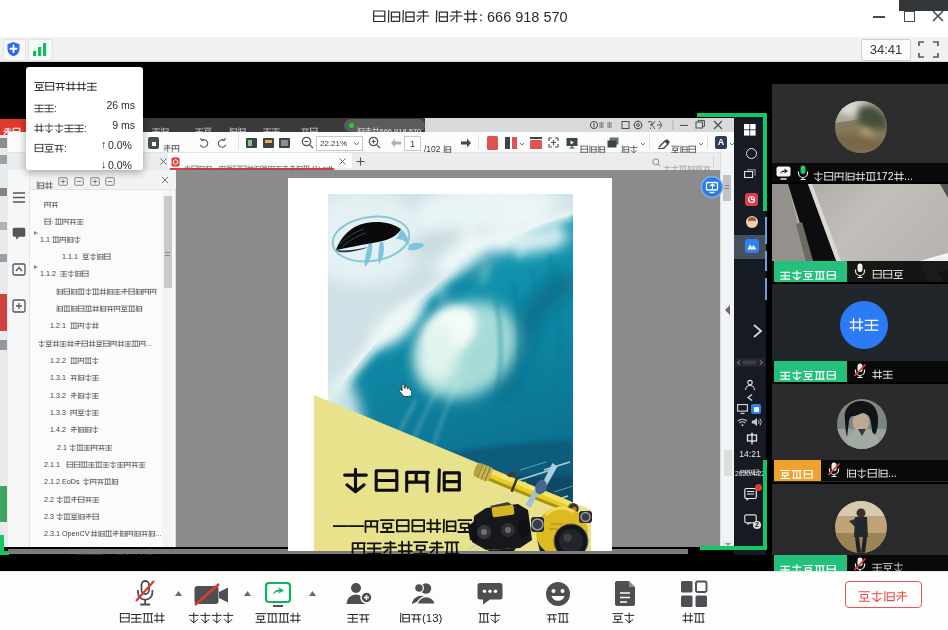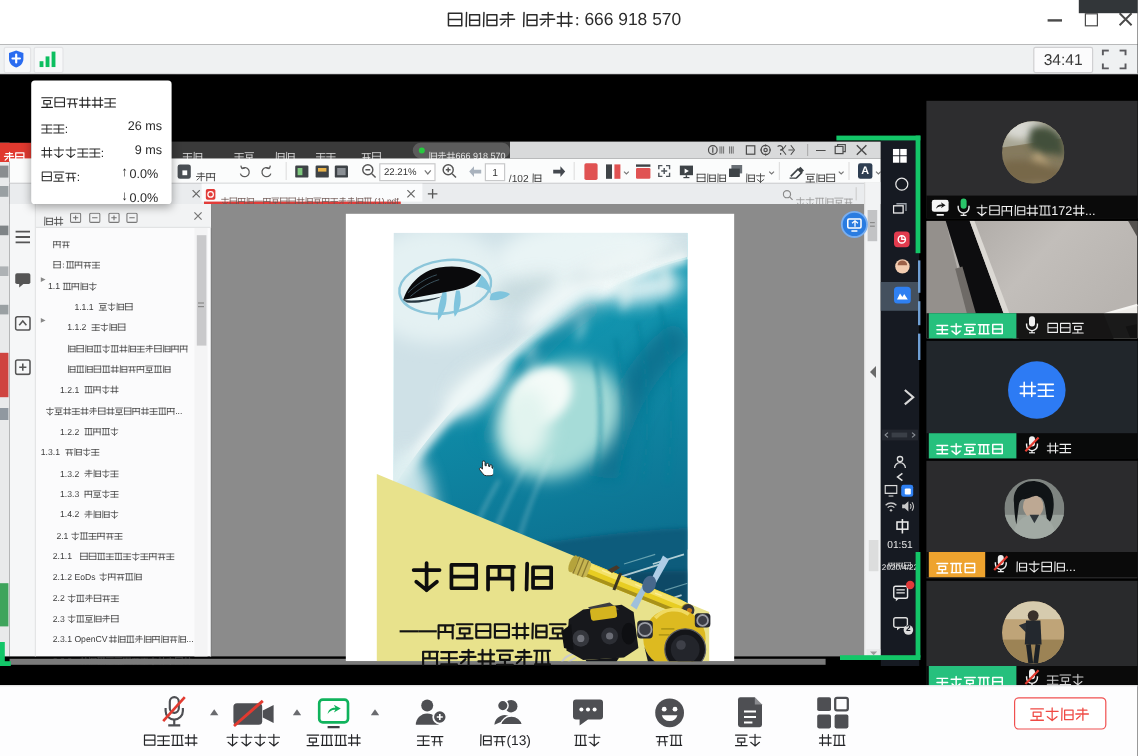--- a/index.html
+++ b/index.html
@@ -324,21 +324,21 @@
 <div class="abs" style="left:62.0px;top:246.0px"><svg width="49" height="7" viewBox="0 0 49 7" style="overflow:visible;opacity:1.0">
         <text x="0.0" y="6.2" font-size="7.2" font-family="Liberation Sans, sans-serif" font-weight="normal" fill="#3d3d3d">1.1.1</text>
         <path d="M20.7 1.0L26.8 1.0M21.9 2.6L25.6 2.6M21.9 2.6L21.9 4.6M25.6 2.6L25.6 4.6M21.9 4.6L25.6 4.6M23.8 4.6L23.8 6.5M20.7 6.5L26.8 6.5" stroke="#3d3d3d" stroke-width="0.61" stroke-linecap="round" fill="none"></path>
         <path d="M31.0 0.6L31.0 6.6M28.1 2.2L33.8 2.2M28.7 4.8L31.0 6.6M33.3 4.8L31.0 6.6" stroke="#3d3d3d" stroke-width="0.61" stroke-linecap="round" fill="none"></path>
         <path d="M35.7 0.7L35.6 6.5M37.0 1.6L41.0 1.6M37.0 1.6L37.0 6.1M41.0 1.6L41.0 6.1M37.0 6.1L41.0 6.1M37.0 3.9L41.0 3.9" stroke="#3d3d3d" stroke-width="0.61" stroke-linecap="round" fill="none"></path>
         <path d="M42.6 1.0L48.1 1.0M42.6 1.0L42.6 6.2M48.1 1.0L48.1 6.2M42.6 6.2L48.1 6.2M42.6 3.6L48.1 3.6" stroke="#3d3d3d" stroke-width="0.61" stroke-linecap="round" fill="none"></path>
       </svg></div>
 <svg class="abs" style="left:33px;top:264.3px" width="6" height="6" viewBox="0 0 6 6">
       <path d="M1 1 L5 3 L1 5 Z" fill="#888"></path>
     </svg>
-<div class="abs" style="left:56px;top:263.3px"><svg width="49" height="7" viewBox="0 0 49 7" style="overflow:visible;opacity:1.0">
+<div class="abs" style="left:40.0px;top:263.3px"><svg width="49" height="7" viewBox="0 0 49 7" style="overflow:visible;opacity:1.0">
         <text x="0.0" y="6.2" font-size="7.2" font-family="Liberation Sans, sans-serif" font-weight="normal" fill="#3d3d3d">1.1.2</text>
         <path d="M20.7 1.6L26.8 1.6M20.7 4.0L26.8 4.0M20.7 6.3L26.8 6.3M23.8 1.6L23.8 6.3" stroke="#3d3d3d" stroke-width="0.61" stroke-linecap="round" fill="none"></path>
         <path d="M31.0 0.6L31.0 6.6M28.1 2.2L33.8 2.2M28.7 4.8L31.0 6.6M33.3 4.8L31.0 6.6" stroke="#3d3d3d" stroke-width="0.61" stroke-linecap="round" fill="none"></path>
         <path d="M35.7 0.7L35.6 6.5M37.0 1.6L41.0 1.6M37.0 1.6L37.0 6.1M41.0 1.6L41.0 6.1M37.0 6.1L41.0 6.1M37.0 3.9L41.0 3.9" stroke="#3d3d3d" stroke-width="0.61" stroke-linecap="round" fill="none"></path>
         <path d="M42.6 1.0L48.1 1.0M42.6 1.0L42.6 6.2M48.1 1.0L48.1 6.2M42.6 6.2L48.1 6.2M42.6 3.6L48.1 3.6" stroke="#3d3d3d" stroke-width="0.61" stroke-linecap="round" fill="none"></path>
       </svg></div>
 <div class="abs" style="left:56.0px;top:280.6px"><svg width="101" height="7" viewBox="0 0 101 7" style="overflow:visible;opacity:1.0">
         <path d="M1.2 0.7L1.0 6.5M2.4 1.6L6.5 1.6M2.4 1.6L2.4 6.1M6.5 1.6L6.5 6.1M2.4 6.1L6.5 6.1M2.4 3.9L6.5 3.9" stroke="#3d3d3d" stroke-width="0.61" stroke-linecap="round" fill="none"></path>
         <path d="M8.1 1.0L13.5 1.0M8.1 1.0L8.1 6.2M13.5 1.0L13.5 6.2M8.1 6.2L13.5 6.2M8.1 3.6L13.5 3.6" stroke="#3d3d3d" stroke-width="0.61" stroke-linecap="round" fill="none"></path>
         <path d="M15.6 0.7L15.4 6.5M16.8 1.6L20.9 1.6M16.8 1.6L16.8 6.1M20.9 1.6L20.9 6.1M16.8 6.1L20.9 6.1M16.8 3.9L20.9 3.9" stroke="#3d3d3d" stroke-width="0.61" stroke-linecap="round" fill="none"></path>
@@ -393,21 +393,21 @@
         <path d="M101.5 1.4L107.3 1.4M101.5 1.4L101.5 6.5M101.5 4.0L106.9 4.0M106.9 1.4L106.9 6.5M104.0 1.4L104.0 4.0" stroke="#3d3d3d" stroke-width="0.61" stroke-linecap="round" fill="none"></path>
         <text x="108.0" y="6.2" font-size="7.2" font-family="Liberation Sans, sans-serif" font-weight="normal" fill="#3d3d3d">...</text>
       </svg></div>
 <div class="abs" style="left:50.0px;top:350.0px"><svg width="49" height="7" viewBox="0 0 49 7" style="overflow:visible;opacity:1.0">
         <text x="0.0" y="6.2" font-size="7.2" font-family="Liberation Sans, sans-serif" font-weight="normal" fill="#3d3d3d">1.2.2</text>
         <path d="M20.7 1.1L26.8 1.1M21.7 1.1L21.5 6.3M23.8 1.1L23.8 6.3M25.9 1.1L26.2 6.3M21.0 6.3L26.8 6.3" stroke="#3d3d3d" stroke-width="0.61" stroke-linecap="round" fill="none"></path>
         <path d="M28.1 1.4L33.8 1.4M28.1 1.4L28.1 6.5M28.1 4.0L33.5 4.0M33.5 1.4L33.5 6.5M30.6 1.4L30.6 4.0" stroke="#3d3d3d" stroke-width="0.61" stroke-linecap="round" fill="none"></path>
         <path d="M35.1 1.1L41.2 1.1M36.1 1.1L35.9 6.3M38.2 1.1L38.2 6.3M40.3 1.1L40.6 6.3M35.4 6.3L41.2 6.3" stroke="#3d3d3d" stroke-width="0.61" stroke-linecap="round" fill="none"></path>
         <path d="M45.4 0.6L45.4 6.6M42.5 2.2L48.2 2.2M43.1 4.8L45.4 6.6M47.7 4.8L45.4 6.6" stroke="#3d3d3d" stroke-width="0.61" stroke-linecap="round" fill="none"></path>
       </svg></div>
-<div class="abs" style="left:34px;top:367.3px"><svg width="49" height="7" viewBox="0 0 49 7" style="overflow:visible;opacity:1.0">
+<div class="abs" style="left:50.0px;top:367.3px"><svg width="49" height="7" viewBox="0 0 49 7" style="overflow:visible;opacity:1.0">
         <text x="0.0" y="6.2" font-size="7.2" font-family="Liberation Sans, sans-serif" font-weight="normal" fill="#3d3d3d">1.3.1</text>
         <path d="M20.7 1.7L26.8 1.7M22.6 1.7L22.2 6.5M24.9 1.7L25.5 6.5M21.3 4.5L26.4 4.5" stroke="#3d3d3d" stroke-width="0.61" stroke-linecap="round" fill="none"></path>
         <path d="M28.5 0.7L28.4 6.5M29.8 1.6L33.8 1.6M29.8 1.6L29.8 6.1M33.8 1.6L33.8 6.1M29.8 6.1L33.8 6.1M29.8 3.9L33.8 3.9" stroke="#3d3d3d" stroke-width="0.61" stroke-linecap="round" fill="none"></path>
         <path d="M38.2 0.6L38.2 6.6M35.3 2.2L41.0 2.2M35.9 4.8L38.2 6.6M40.5 4.8L38.2 6.6" stroke="#3d3d3d" stroke-width="0.61" stroke-linecap="round" fill="none"></path>
         <path d="M42.3 1.6L48.4 1.6M42.3 4.0L48.4 4.0M42.3 6.3L48.4 6.3M45.4 1.6L45.4 6.3" stroke="#3d3d3d" stroke-width="0.61" stroke-linecap="round" fill="none"></path>
       </svg></div>
 <div class="abs" style="left:50.0px;top:384.6px"><svg width="49" height="7" viewBox="0 0 49 7" style="overflow:visible;opacity:1.0">
         <text x="0.0" y="6.2" font-size="7.2" font-family="Liberation Sans, sans-serif" font-weight="normal" fill="#3d3d3d">1.3.2</text>
         <path d="M20.7 3.5L26.8 3.5M24.1 0.7L24.1 6.5M21.2 5.9L22.9 4.3M21.6 1.6L26.1 1.6" stroke="#3d3d3d" stroke-width="0.61" stroke-linecap="round" fill="none"></path>
         <path d="M28.5 0.7L28.4 6.5M29.8 1.6L33.8 1.6M29.8 1.6L29.8 6.1M33.8 1.6L33.8 6.1M29.8 6.1L33.8 6.1M29.8 3.9L33.8 3.9" stroke="#3d3d3d" stroke-width="0.61" stroke-linecap="round" fill="none"></path>
@@ -421,21 +421,21 @@
         <path d="M38.2 0.6L38.2 6.6M35.3 2.2L41.0 2.2M35.9 4.8L38.2 6.6M40.5 4.8L38.2 6.6" stroke="#3d3d3d" stroke-width="0.61" stroke-linecap="round" fill="none"></path>
         <path d="M42.3 1.6L48.4 1.6M42.3 4.0L48.4 4.0M42.3 6.3L48.4 6.3M45.4 1.6L45.4 6.3" stroke="#3d3d3d" stroke-width="0.61" stroke-linecap="round" fill="none"></path>
       </svg></div>
 <div class="abs" style="left:50.0px;top:419.3px"><svg width="49" height="7" viewBox="0 0 49 7" style="overflow:visible;opacity:1.0">
         <text x="0.0" y="6.2" font-size="7.2" font-family="Liberation Sans, sans-serif" font-weight="normal" fill="#3d3d3d">1.4.2</text>
         <path d="M20.7 3.5L26.8 3.5M24.1 0.7L24.1 6.5M21.2 5.9L22.9 4.3M21.6 1.6L26.1 1.6" stroke="#3d3d3d" stroke-width="0.61" stroke-linecap="round" fill="none"></path>
         <path d="M28.5 0.7L28.4 6.5M29.8 1.6L33.8 1.6M29.8 1.6L29.8 6.1M33.8 1.6L33.8 6.1M29.8 6.1L33.8 6.1M29.8 3.9L33.8 3.9" stroke="#3d3d3d" stroke-width="0.61" stroke-linecap="round" fill="none"></path>
         <path d="M35.7 0.7L35.6 6.5M37.0 1.6L41.0 1.6M37.0 1.6L37.0 6.1M41.0 1.6L41.0 6.1M37.0 6.1L41.0 6.1M37.0 3.9L41.0 3.9" stroke="#3d3d3d" stroke-width="0.61" stroke-linecap="round" fill="none"></path>
         <path d="M45.4 0.6L45.4 6.6M42.5 2.2L48.2 2.2M43.1 4.8L45.4 6.6M47.7 4.8L45.4 6.6" stroke="#3d3d3d" stroke-width="0.61" stroke-linecap="round" fill="none"></path>
       </svg></div>
-<div class="abs" style="left:47px;top:436.6px"><svg width="55" height="7" viewBox="0 0 55 7" style="overflow:visible;opacity:1.0">
+<div class="abs" style="left:57px;top:436.6px"><svg width="55" height="7" viewBox="0 0 55 7" style="overflow:visible;opacity:1.0">
         <text x="0.0" y="6.2" font-size="7.2" font-family="Liberation Sans, sans-serif" font-weight="normal" fill="#3d3d3d">2.1</text>
         <path d="M15.7 0.6L15.7 6.6M12.8 2.2L18.6 2.2M13.4 4.8L15.7 6.6M18.0 4.8L15.7 6.6" stroke="#3d3d3d" stroke-width="0.61" stroke-linecap="round" fill="none"></path>
         <path d="M19.9 1.1L25.9 1.1M20.9 1.1L20.6 6.3M22.9 1.1L22.9 6.3M25.1 1.1L25.3 6.3M20.2 6.3L25.9 6.3" stroke="#3d3d3d" stroke-width="0.61" stroke-linecap="round" fill="none"></path>
         <path d="M27.1 1.6L33.1 1.6M27.1 4.0L33.1 4.0M27.1 6.3L33.1 6.3M30.1 1.6L30.1 6.3" stroke="#3d3d3d" stroke-width="0.61" stroke-linecap="round" fill="none"></path>
         <path d="M34.4 1.4L40.2 1.4M34.4 1.4L34.4 6.5M34.4 4.0L39.8 4.0M39.8 1.4L39.8 6.5M36.9 1.4L36.9 4.0" stroke="#3d3d3d" stroke-width="0.61" stroke-linecap="round" fill="none"></path>
         <path d="M41.5 1.7L47.5 1.7M43.3 1.7L42.9 6.5M45.6 1.7L46.2 6.5M42.0 4.5L47.1 4.5" stroke="#3d3d3d" stroke-width="0.61" stroke-linecap="round" fill="none"></path>
         <path d="M48.7 1.6L54.7 1.6M48.7 4.0L54.7 4.0M48.7 6.3L54.7 6.3M51.7 1.6L51.7 6.3" stroke="#3d3d3d" stroke-width="0.61" stroke-linecap="round" fill="none"></path>
       </svg></div>
 <div class="abs" style="left:44.0px;top:453.9px"><svg width="102" height="7" viewBox="0 0 102 7" style="overflow:visible;opacity:1.0">
         <text x="0.0" y="6.2" font-size="7.2" font-family="Liberation Sans, sans-serif" font-weight="normal" fill="#3d3d3d">2.1.1 </text>
@@ -788,21 +788,21 @@
 <circle cx="5.5" cy="8.3" r="1" fill="#c8c8c8"></circle>
     </svg>
 <svg class="abs" style="left:751px;top:417px" width="11" height="10" viewBox="0 0 11 10">
 <path d="M0.8 3.5 h2.2 L6 0.8 V9.2 L3 6.5 H0.8 Z" fill="#c8c8c8"></path>
 <path d="M7.5 3 a3.5 3.5 0 0 1 0 4 M9 1.5 a6 6 0 0 1 0 7" stroke="#c8c8c8" stroke-width="0.9" fill="none"></path>
     </svg>
 <svg class="abs" style="left:746px;top:432px" width="12" height="13" viewBox="0 0 12 13">
 <rect x="1.5" y="3" width="9" height="6" fill="none" stroke="#e8e8e8" stroke-width="1.3"></rect>
 <path d="M6 0.5 V12.5" stroke="#e8e8e8" stroke-width="1.3"></path>
     </svg>
-<div class="abs" style="left:734px;top:449px;width:32px;font-size:8.5px;color:#e8e8e8;text-align:center">01:51</div>
+<div class="abs" style="left:734px;top:449px;width:32px;font-size:8.5px;color:#e8e8e8;text-align:center">14:21</div>
 <div class="abs" style="left:740.2px;top:461.0px"><svg width="20" height="6" viewBox="0 0 20 6" style="overflow:visible;opacity:1.0">
         <path d="M0.7 1.3L5.9 1.3M0.7 1.3L0.7 5.9M0.7 3.6L5.5 3.6M5.5 1.3L5.5 5.9M2.9 1.3L2.9 3.6" stroke="#d8d8d8" stroke-width="0.55" stroke-linecap="round" fill="none"></path>
         <path d="M7.2 1.3L12.4 1.3M7.2 1.3L7.2 5.9M7.2 3.6L12.0 3.6M12.0 1.3L12.0 5.9M9.4 1.3L9.4 3.6" stroke="#d8d8d8" stroke-width="0.55" stroke-linecap="round" fill="none"></path>
         <path d="M13.8 0.9L18.7 0.9M13.8 0.9L13.8 5.6M18.7 0.9L18.7 5.6M13.8 5.6L18.7 5.6M13.8 3.2L18.7 3.2" stroke="#d8d8d8" stroke-width="0.55" stroke-linecap="round" fill="none"></path>
       </svg></div>
 <div class="abs" style="left:734px;top:470px;width:32px;font-size:6.8px;color:#e8e8e8;text-align:center">2020/4/22</div>
 <svg class="abs" style="left:744px;top:487px" width="15" height="15" viewBox="0 0 15 15">
 <rect x="0.8" y="1.5" width="11.5" height="10" rx="1.5" fill="none" stroke="#e8e8e8" stroke-width="1.2"></rect>
 <path d="M3 4.5 h7 M3 7 h7" stroke="#e8e8e8" stroke-width="1"></path>
 <path d="M2.5 11.5 L2.5 14 L5.5 11.5" fill="#e8e8e8"></path>

